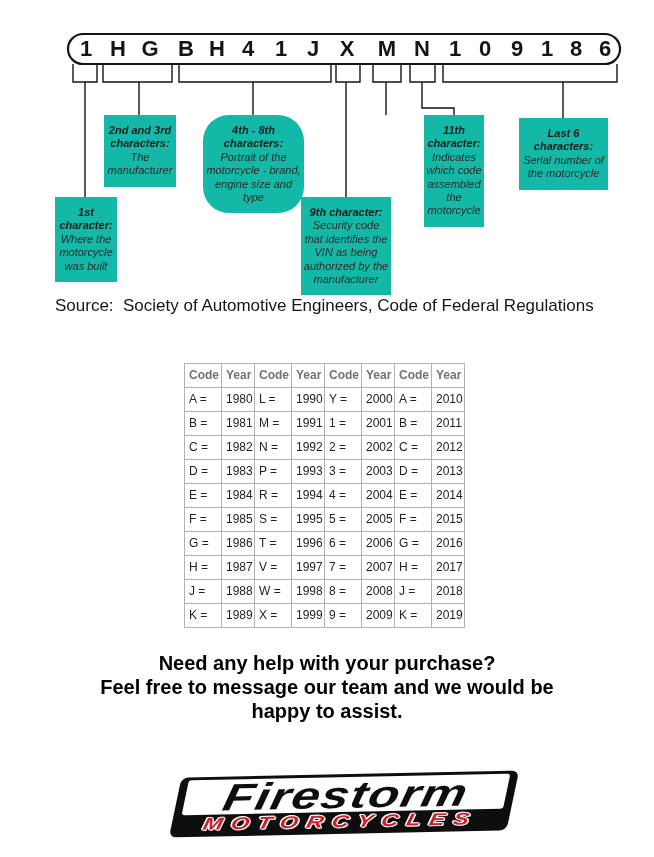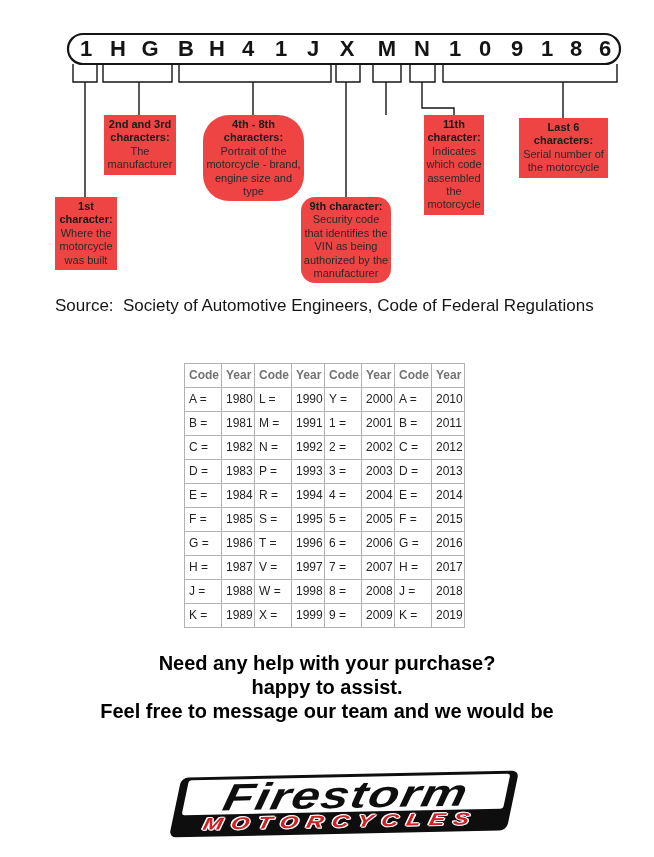--- a/index.html
+++ b/index.html
@@ -6,22 +6,22 @@
   #page{
     position:relative;width:654px;height:857px;background:#ffffff;
     font-family:"Liberation Sans",sans-serif;color:#111;overflow:hidden;
   }
   #diagram-svg{position:absolute;left:0;top:0;}
   .vin-char{
     position:absolute;top:38px;transform:translateX(-50%);
     font-size:22px;font-weight:bold;color:#141414;line-height:1;
   }
   .label-box{
-    position:absolute;background:#ef4444;text-align:center;
-    font-size:11px;line-height:13.4px;padding:3px 2px;box-sizing:border-box;color:#2a2a2a;
+    position:absolute;background:#14b8a6;text-align:center;
+    font-size:11px;line-height:13.4px;padding:9px 2px;box-sizing:border-box;color:#2a2a2a;font-style:italic;
   }
   .label-box .bt{font-weight:bold;color:#1a1a1a;}
   #source-note{
     position:absolute;left:55px;top:296px;font-size:17px;color:#161616;white-space:pre;
   }
   #year-table{
     position:absolute;left:184px;top:363px;border-collapse:collapse;
     font-size:12px;table-layout:fixed;color:#222;
   }
   #year-table col.c-code{width:37px;}
@@ -96,21 +96,21 @@
   <div class="label-box" style="left:104px;top:115px;width:72px;">
     <div class="bt">2nd and 3rd characters:</div>
     <div>The manufacturer</div>
   </div>
 
   <div class="label-box" style="left:203px;top:115px;width:101px;border-radius:26px;">
     <div class="bt">4th - 8th characters:</div>
     <div>Portrait of the motorcycle - brand, engine size and type</div>
   </div>
 
-  <div class="label-box" style="left:301px;top:197px;width:90px;border-radius:14px;">
+  <div class="label-box" style="left:301px;top:197px;width:90px;">
     <div class="bt">9th character:</div>
     <div>Security code that identifies the VIN as being authorized by the manufacturer</div>
   </div>
 
 
   <div class="label-box" style="left:424px;top:115px;width:60px;">
     <div class="bt">11th character:</div>
     <div>Indicates which code assembled the motorcycle</div>
   </div>
 
@@ -243,22 +243,22 @@
           <td>9 =</td>
           <td>2009</td>
           <td>K =</td>
           <td>2019</td>
         </tr>
       </tbody>
   </table>
 
   <div id="help-text">
     <div>Need any help with your purchase?</div>
+    <div>Feel free to message our team and we would be</div>
     <div>happy to assist.</div>
-    <div>Feel free to message our team and we would be</div>
   </div>
 
   <div id="logo">
     <div id="logo-top">
       <span id="logo-brand">Firestorm</span>
     </div>
     <div id="logo-bottom">
       <span id="logo-sub">MOTORCYCLES</span>
     </div>
   </div>

